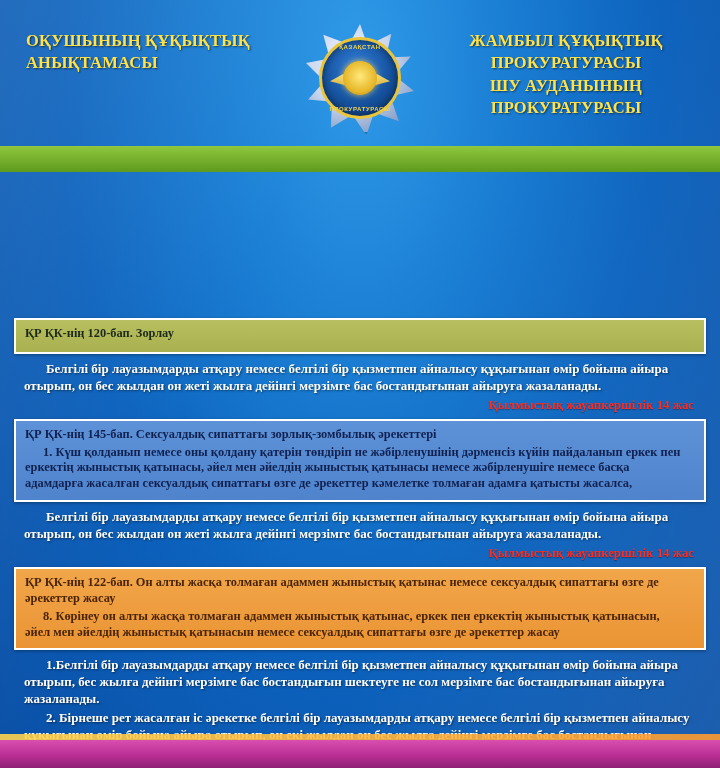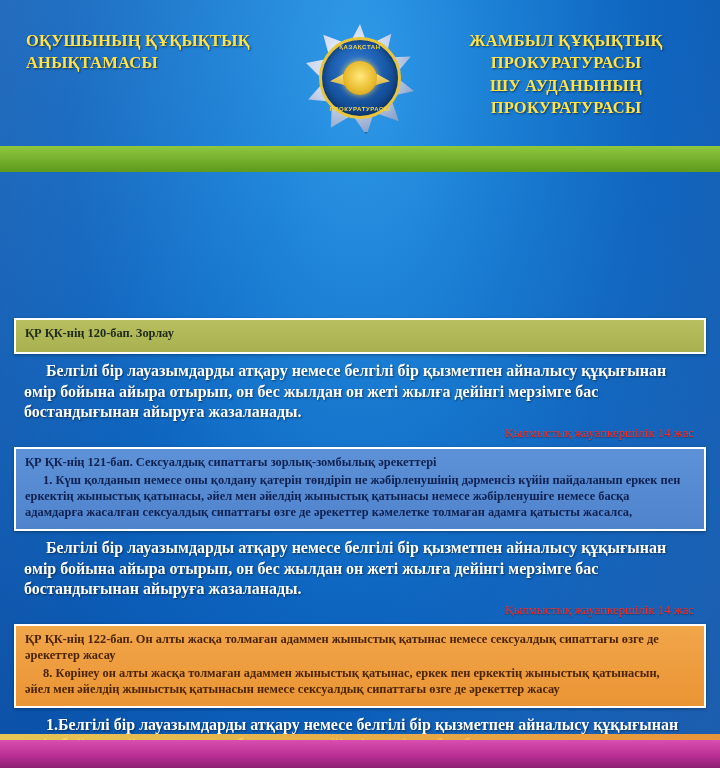--- a/index.html
+++ b/index.html
@@ -175,31 +175,31 @@
   .lawbox.orange {
     background: linear-gradient(180deg, #f1a64a 0%, #ea9434 100%);
     color: #4a2405;
   }
   .lawbox .title { display: block; margin-bottom: 2px; }
   .lawbox .para { display: block; text-indent: 18px; }
 
   .punish {
     color: #ffffff;
     font-weight: bold;
-    font-size: 16px;
+    font-size: 13px;
     line-height: 1.3;
     padding: 7px 10px 2px 10px;
     text-shadow: 1px 1px 2px rgba(0,0,0,0.5);
   }
   .punish .p1 { display: block; text-indent: 22px; }
   .punish .p2 { display: block; text-indent: 22px; margin-top: 2px; }
 
   .liability {
     color: #ff2b1e;
-    font-weight: normal;
+    font-weight: bold;
     font-size: 12.8px;
     text-align: right;
     padding: 1px 12px 0 0;
     text-shadow: 0 1px 1px rgba(0,0,0,0.35);
   }
 
   
   #block-120 { margin-top: 178px; }
   #block-121 { margin-top: 4px; }
   #block-122 { margin-top: 4px; }
@@ -261,21 +261,21 @@
         <span class="title">ҚР ҚК-нің 120-бап. Зорлау</span>
       </div>
       <div class="punish">
         <span class="p1">Белгілі бір лауазымдарды атқару немесе белгілі бір қызметпен айналысу құқығынан өмір бойына айыра отырып, он бес жылдан он жеті жылға дейінгі мерзімге бас бостандығынан айыруға жазаланады.</span>
       </div>
       <div class="liability">Қылмыстық жауапкершілік 14 жас</div>
     </div>
 
     <div class="block" id="block-121">
       <div class="lawbox blue">
-        <span class="title">ҚР ҚК-нің 121-бап. Сексуалдық сипаттағы зорлық-зомбылық әрекеттері</span>
+        <span class="title">ҚР ҚК-нің 145-бап. Сексуалдық сипаттағы зорлық-зомбылық әрекеттері</span>
         <span class="para">1. Күш қолданып немесе оны қолдану қатерін төндіріп не жәбірленушінің дәрменсіз күйін пайдаланып еркек пен еркектің жыныстық қатынасы, әйел мен әйелдің жыныстық қатынасы немесе жәбірленушіге немесе басқа адамдарға жасалған сексуалдық сипаттағы өзге де әрекеттер кәмелетке толмаған адамға қатысты жасалса,</span>
       </div>
       <div class="punish">
         <span class="p1">Белгілі бір лауазымдарды атқару немесе белгілі бір қызметпен айналысу құқығынан өмір бойына айыра отырып, он бес жылдан он жеті жылға дейінгі мерзімге бас бостандығынан айыруға жазаланады.</span>
       </div>
       <div class="liability">Қылмыстық жауапкершілік 14 жас</div>
     </div>
 
     <div class="block" id="block-122">
       <div class="lawbox orange">

